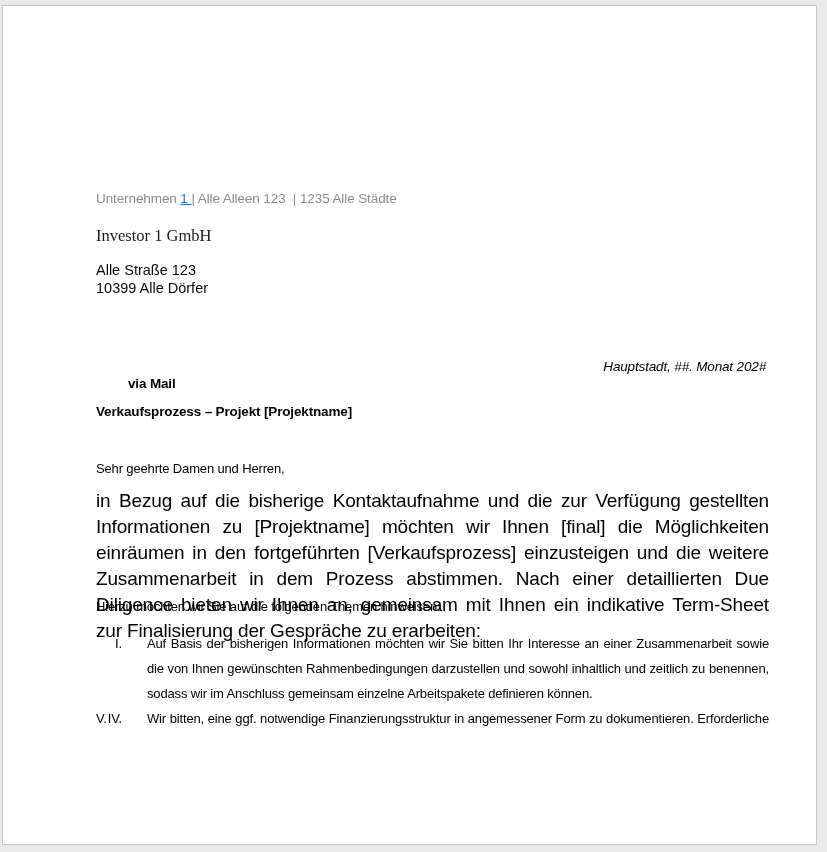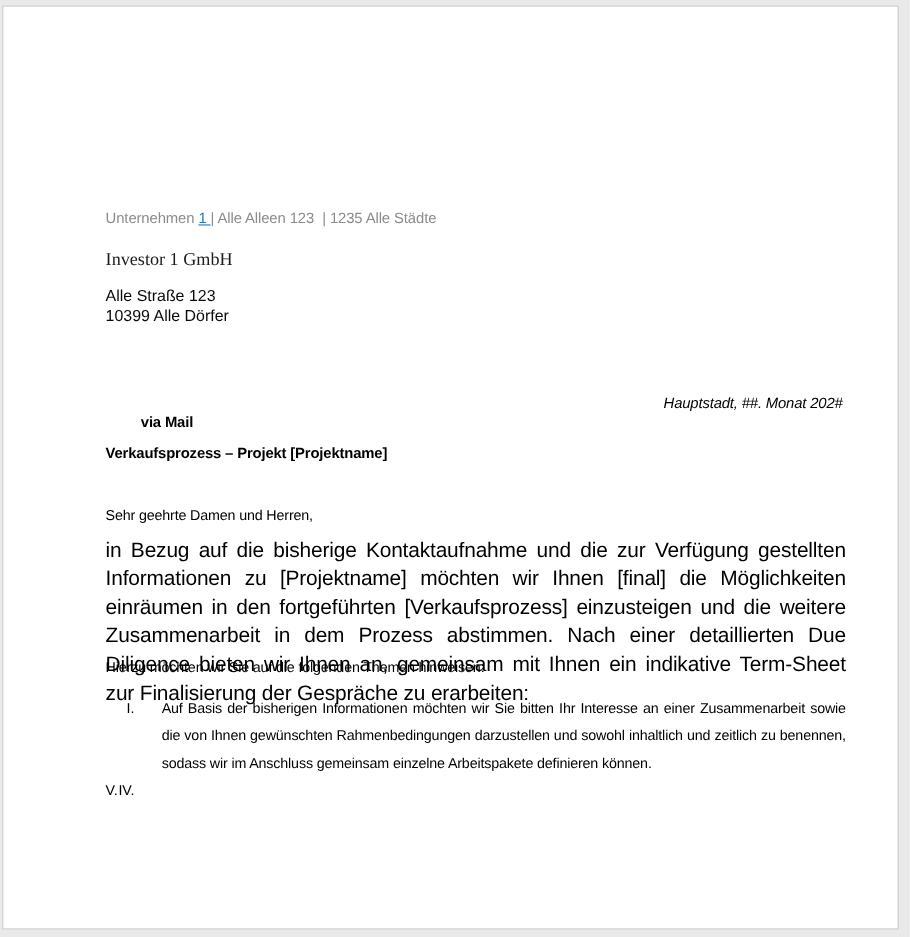--- a/index.html
+++ b/index.html
@@ -131,17 +131,17 @@
   <div class="abs list-intro">Hierzu möchten wir Sie auf die folgenden Themen hinweisen:</div>
 
   <div class="abs topic-list">
     <div class="topic-item">
       <span class="numeral">I.</span><span>Auf Basis der bisherigen Informationen möchten wir Sie bitten Ihr Interesse an einer Zusammenarbeit sowie die von Ihnen gewünschten Rahmenbedingungen darzustellen und sowohl inhaltlich und zeitlich zu benennen, sodass wir im Anschluss gemeinsam einzelne Arbeitspakete definieren können.</span>
     </div>
     <div class="topic-item">
       <span class="numeral">IV.</span>
     </div>
     <div class="topic-item cut-off">
-      <span class="numeral">V.</span>
+      <span class="numeral">V.</span><span>Wir bitten, eine ggf. notwendige Finanzierungsstruktur in angemessener Form zu dokumentieren. Erforderliche</span>
     </div>
   </div>
 
 </div>
 
 </body></html>

